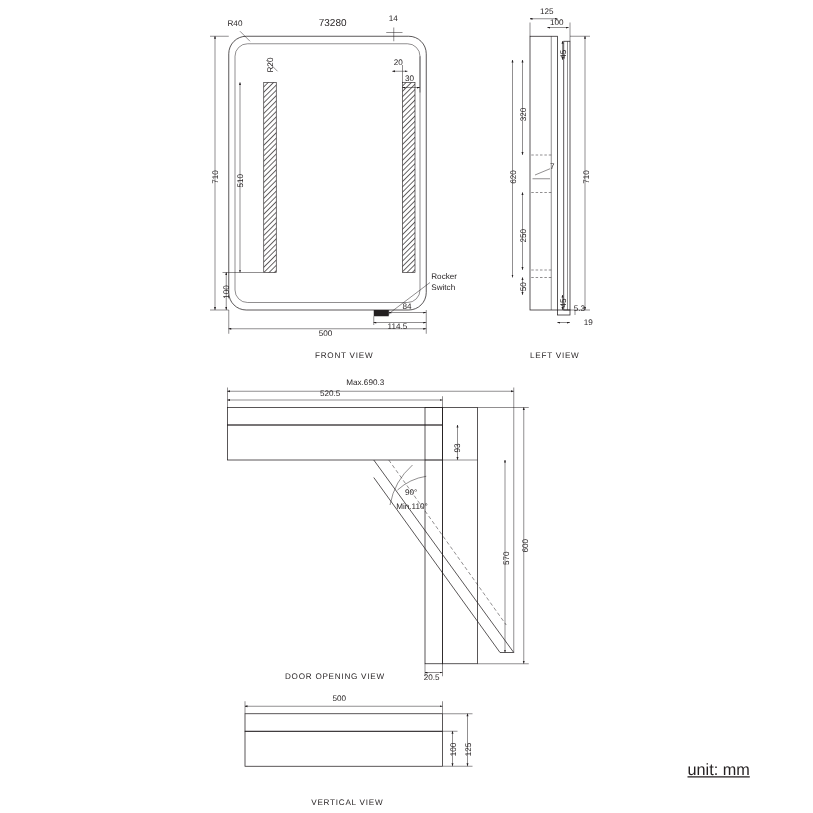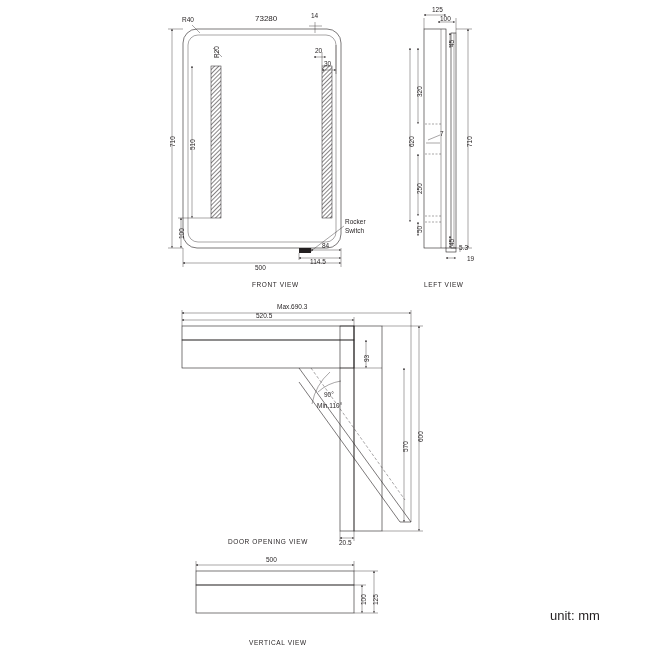--- a/index.html
+++ b/index.html
@@ -204,15 +204,15 @@
   <div class="lbl v" style="left:403px;top:452px;">570</div>
   <div class="lbl v" style="left:418px;top:442px;">600</div>
   <div class="lbl" style="left:339px;top:540px;">20.5</div>
   <div class="viewname" style="left:228px;top:538px;">DOOR  OPENING  VIEW</div>
 
   <div class="lbl" style="left:266px;top:557px;">500</div>
   <div class="lbl v" style="left:361px;top:605px;">100</div>
   <div class="lbl v" style="left:373px;top:605px;">125</div>
   <div class="viewname" style="left:249px;top:639px;">VERTICAL VIEW</div>
 
-  <div class="unit" style="left:550px;top:608px;">unit: mm</div>
+  <div class="unit" style="left:550px;top:608px;text-decoration:underline;">unit: mm</div>
 
 </div>
 
 </body></html>

